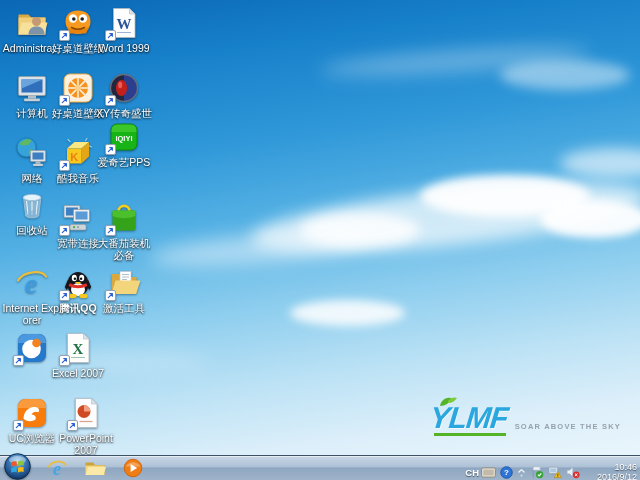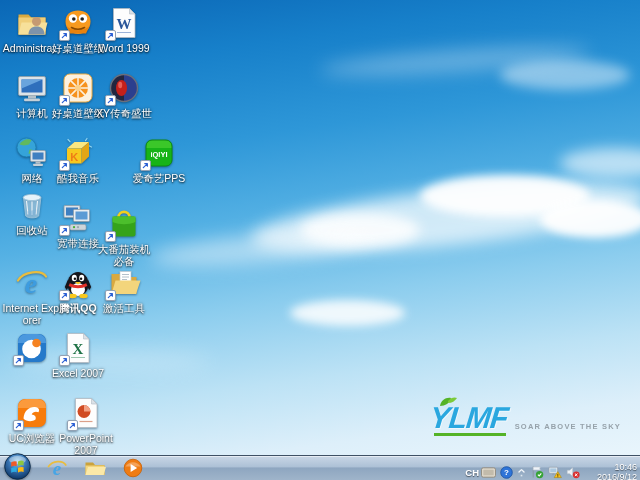--- a/index.html
+++ b/index.html
@@ -203,21 +203,21 @@
             <path d="M7 3.5l2 2.2M26 2.5l-1.5 2.2M30.5 11l-2-1" stroke="#8fd4f0" stroke-width="1.2" stroke-linecap="round"></path>
           </svg>
           <div class="sc">
             <svg viewBox="0 0 11 11">
               <path d="M2.8 8.2L7.6 3.4M4.6 3.2h3.2v3.2" fill="none" stroke="#2a5fd4" stroke-width="1.4" stroke-linecap="round" stroke-linejoin="round"></path>
             </svg>
           </div>
         </div>
         <div class="lbl">酷我音乐</div>
       </div>
-      <div class="desk-icon" style="left: 101px; top: 136px; margin-left: 35px;">
+      <div class="desk-icon" style="left: 101px; top: 120px;">
         <div class="ico">
           <svg viewBox="0 0 34 34">
             <rect x="4" y="4" width="26" height="26" rx="6" fill="#17b317"></rect>
             <path d="M4 12c0-5 3-8 8-8h10c5 0 8 3 8 8z" fill="#45cc2e" opacity=".8"></path>
             <rect x="4" y="4" width="26" height="26" rx="6" fill="none" stroke="#0f8a12"></rect>
             <text x="17" y="20.5" font-size="7.5" font-weight="bold" fill="#fff" text-anchor="middle" font-family="Liberation Sans, sans-serif">iQIYI</text>
           </svg>
           <div class="sc">
             <svg viewBox="0 0 11 11">
               <path d="M2.8 8.2L7.6 3.4M4.6 3.2h3.2v3.2" fill="none" stroke="#2a5fd4" stroke-width="1.4" stroke-linecap="round" stroke-linejoin="round"></path>
@@ -249,21 +249,21 @@
             <circle cx="17" cy="26.2" r="1.1" fill="#9aa8b0"></circle>
           </svg>
           <div class="sc">
             <svg viewBox="0 0 11 11">
               <path d="M2.8 8.2L7.6 3.4M4.6 3.2h3.2v3.2" fill="none" stroke="#2a5fd4" stroke-width="1.4" stroke-linecap="round" stroke-linejoin="round"></path>
             </svg>
           </div>
         </div>
         <div class="lbl">宽带连接</div>
       </div>
-      <div class="desk-icon" style="left: 101px; top: 207px;">
+      <div class="desk-icon" style="left: 101px; top: 201px;">
         <div class="ico">
           <svg viewBox="0 0 34 34">
             <path d="M11.5 10.5c0-7.5 11-7.5 11 0" fill="none" stroke="#f2cf1b" stroke-width="2.6"></path>
             <rect x="5.5" y="9.5" width="23" height="20" rx="2.5" fill="#35a31a"></rect>
             <path d="M5.5 9.5h23v5.5c-7.5 3-15.5 3-23 0z" fill="#4cbf2c"></path>
           </svg>
           <div class="sc">
             <svg viewBox="0 0 11 11">
               <path d="M2.8 8.2L7.6 3.4M4.6 3.2h3.2v3.2" fill="none" stroke="#2a5fd4" stroke-width="1.4" stroke-linecap="round" stroke-linejoin="round"></path>
             </svg>

